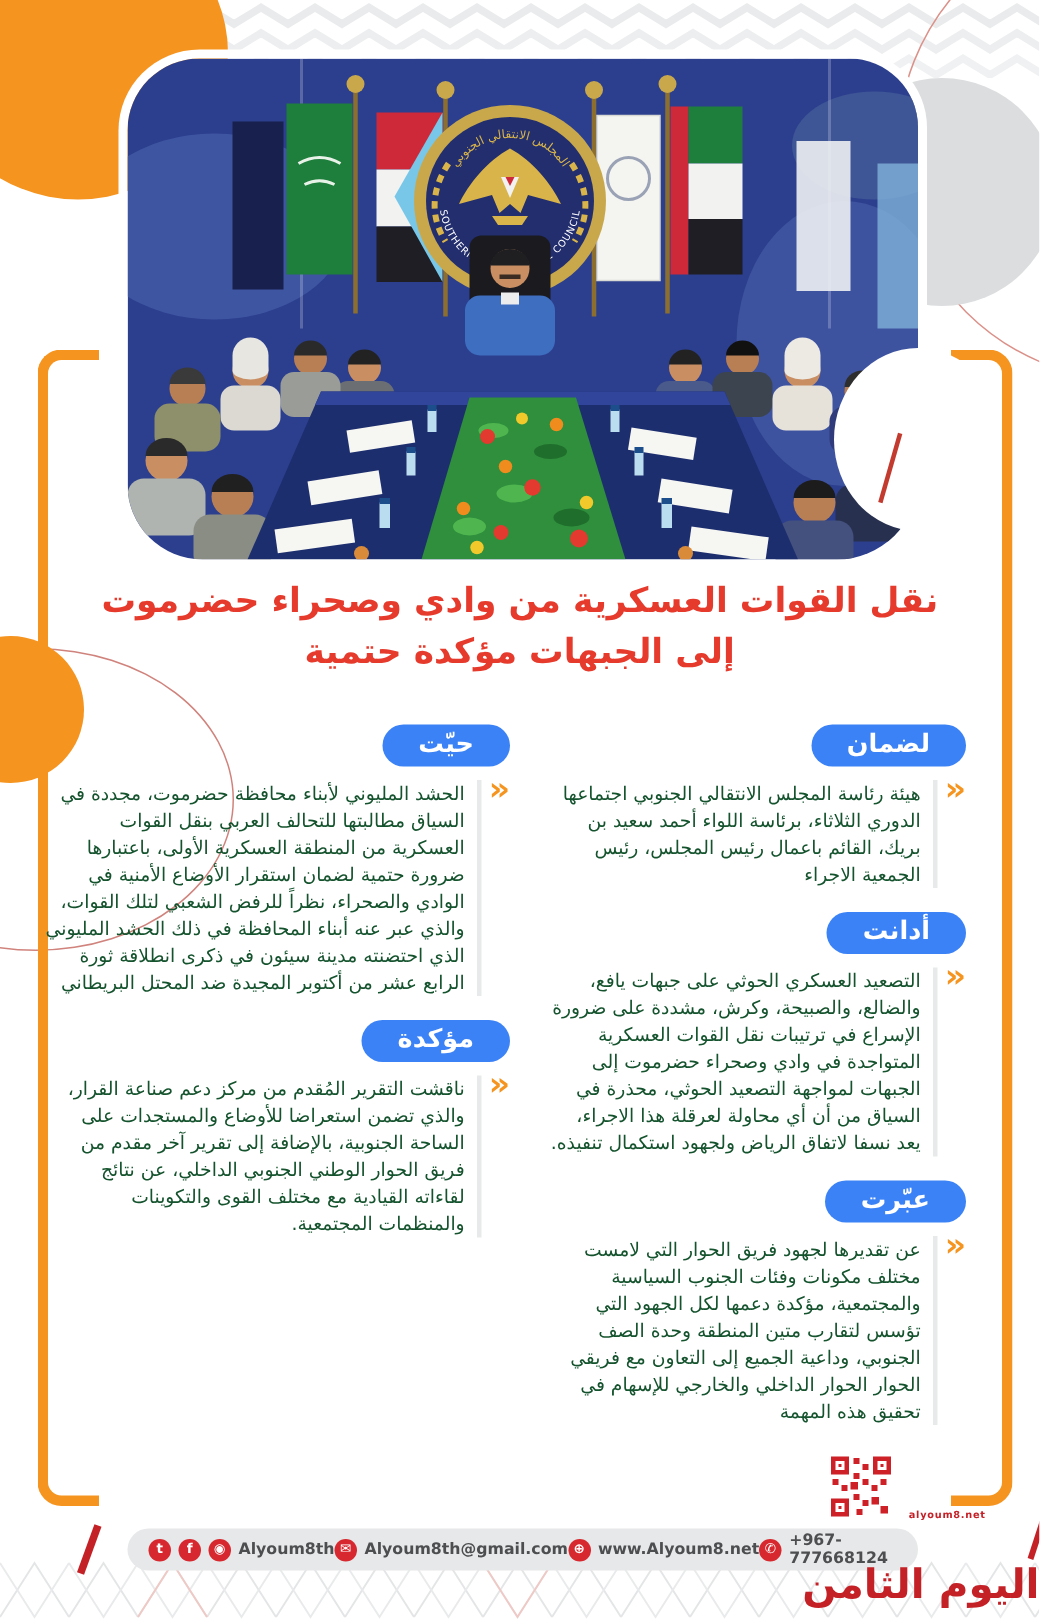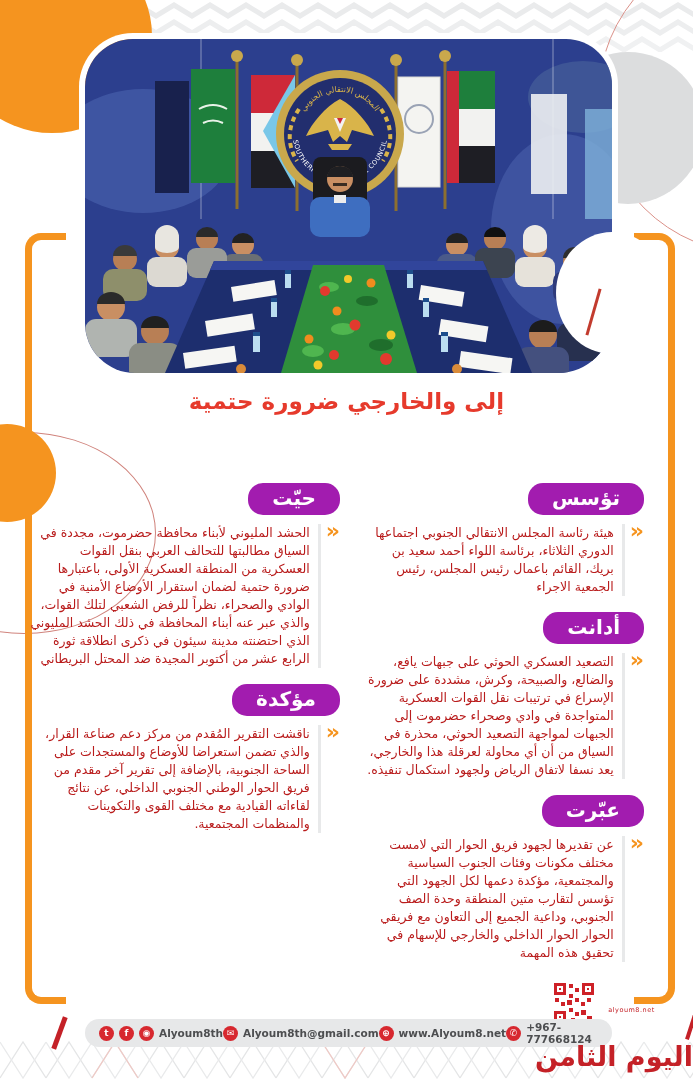--- a/index.html
+++ b/index.html
@@ -38,46 +38,46 @@
   .bracket{position:absolute;top:233px;height:757px;width:34px;z-index:2;}
   .bracket-left{left:25px;border-left:7px solid #F5941F;border-top:7px solid #F5941F;
        border-bottom:7px solid #F5941F;border-radius:16px 0 0 16px;}
   .bracket-right{left:634px;border-right:7px solid #F5941F;border-top:7px solid #F5941F;
        border-bottom:7px solid #F5941F;border-radius:0 16px 16px 0;}
 
   
   .col{position:absolute;top:483px;z-index:3;direction:rtl;text-align:right;}
   .col-right{left:366px;width:278px;}
   .col-left{left:30px;width:310px;}
-  .badge{display:inline-block;background:#a21caf;color:#fff;font-size:20px;
+  .badge{display:inline-block;background:#3b82f6;color:#fff;font-size:17px;
        font-weight:bold;border-radius:15px;padding:3px 24px 5px 24px;margin-bottom:7px;}
   .para{display:flex;direction:rtl;margin-bottom:16px;}
   .quote{color:#F5941F;font-size:22px;font-weight:bold;line-height:18px;
        margin-left:5px;flex:0 0 auto;}
-  .ptext{margin:2px 0 0 0;color:#b91c1c;font-size:12.5px;line-height:18px;
+  .ptext{margin:2px 0 0 0;color:#14532d;font-size:12.5px;line-height:18px;
        border-right:3px solid #E8E9EA;padding-right:8px;}
   .qr{width:42px;height:42px;margin:4px 49px 0 auto;}
 
   
   .footer-bar{position:absolute;left:85px;top:1019px;width:527px;height:28px;
        background:#E7E8E9;border-radius:14px;display:flex;align-items:center;
        justify-content:space-between;padding:0 14px;box-sizing:border-box;z-index:4;}
   .fgroup{display:flex;align-items:center;gap:5px;font-size:10.5px;font-weight:bold;
        color:#4D4E50;}
   .ficon{width:15px;height:15px;border-radius:50%;background:#D7282F;color:#fff;
        display:flex;align-items:center;justify-content:center;font-size:9px;
        line-height:1;flex:0 0 auto;}
   .slash-red-footer{left:57px;top:1016px;width:5px;height:34px;background:#C42127;
        transform:rotate(20deg);z-index:4;}
 
   
   .logo{position:absolute;left:540px;top:1006px;width:153px;z-index:5;text-align:right;
        direction:rtl;}
   .logo-site{font-size:6.5px;color:#C42127;text-align:center;margin-left:30px;
-       letter-spacing:.5px;direction:ltr;}
+       letter-spacing:.5px;direction:ltr;font-weight:bold;}
   .logo-row{display:flex;direction:rtl;align-items:flex-start;justify-content:flex-start;flex-direction:column;}
   .logo-title{color:#C42127;font-size:27px;font-weight:bold;line-height:30px;
        white-space:nowrap;}
   .logo-slash{width:4px;height:26px;background:#C42127;transform:rotate(18deg);
        margin-left:6px;margin-bottom:2px;flex:0 0 auto;}
   .logo-tagline{font-size:8.5px;color:#8B3A33;font-weight:bold;margin-top:16px;
        white-space:nowrap;}
 </style>
 </head>
 <body>
@@ -290,39 +290,40 @@
           <circle cx="156" cy="330" r="5" fill="#D98B3A"></circle>
           <circle cx="372" cy="330" r="5" fill="#D98B3A"></circle>
         </g>
       </g>
     </svg>
   </div>
   <div class="decor splash-white"></div>
   <div class="decor slash-red-photo"></div>
 
   <div class="headline">
-    <div>إلى والخارجي ضرورة حتمية</div>
+    <div>نقل القوات العسكرية من وادي وصحراء حضرموت</div>
+    <div>إلى الجبهات مؤكدة حتمية</div>
   </div>
 
   <div class="bracket bracket-left"></div>
   <div class="bracket bracket-right"></div>
 
   <div class="col col-right">
     <div class="section">
-      <span class="badge">تؤسس</span>
+      <span class="badge">لضمان</span>
       <div class="para">
         <span class="quote">«</span>
         <p class="ptext">هيئة رئاسة المجلس الانتقالي الجنوبي اجتماعها الدوري الثلاثاء، برئاسة اللواء أحمد سعيد بن بريك، القائم باعمال رئيس المجلس، رئيس الجمعية الاجراء</p>
       </div>
     </div>
     <div class="section">
       <span class="badge">أدانت</span>
       <div class="para">
         <span class="quote">«</span>
-        <p class="ptext">التصعيد العسكري الحوثي على جبهات يافع، والضالع، والصبيحة، وكرش، مشددة على ضرورة الإسراع في ترتيبات نقل القوات العسكرية المتواجدة في وادي وصحراء حضرموت إلى الجبهات لمواجهة التصعيد الحوثي، محذرة في السياق من أن أي محاولة لعرقلة هذا والخارجي، يعد نسفا لاتفاق الرياض ولجهود استكمال تنفيذه.</p>
+        <p class="ptext">التصعيد العسكري الحوثي على جبهات يافع، والضالع، والصبيحة، وكرش، مشددة على ضرورة الإسراع في ترتيبات نقل القوات العسكرية المتواجدة في وادي وصحراء حضرموت إلى الجبهات لمواجهة التصعيد الحوثي، محذرة في السياق من أن أي محاولة لعرقلة هذا الاجراء، يعد نسفا لاتفاق الرياض ولجهود استكمال تنفيذه.</p>
       </div>
     </div>
     <div class="section">
       <span class="badge">عبّرت</span>
       <div class="para">
         <span class="quote">«</span>
         <p class="ptext">عن تقديرها لجهود فريق الحوار التي لامست مختلف مكونات وفئات الجنوب السياسية والمجتمعية، مؤكدة دعمها لكل الجهود التي تؤسس لتقارب متين المنطقة وحدة الصف الجنوبي، وداعية الجميع إلى التعاون مع فريقي الحوار الحوار الداخلي والخارجي للإسهام في تحقيق هذه المهمة</p>
       </div>
     </div>
     <svg class="qr" viewBox="0 0 42 42">

